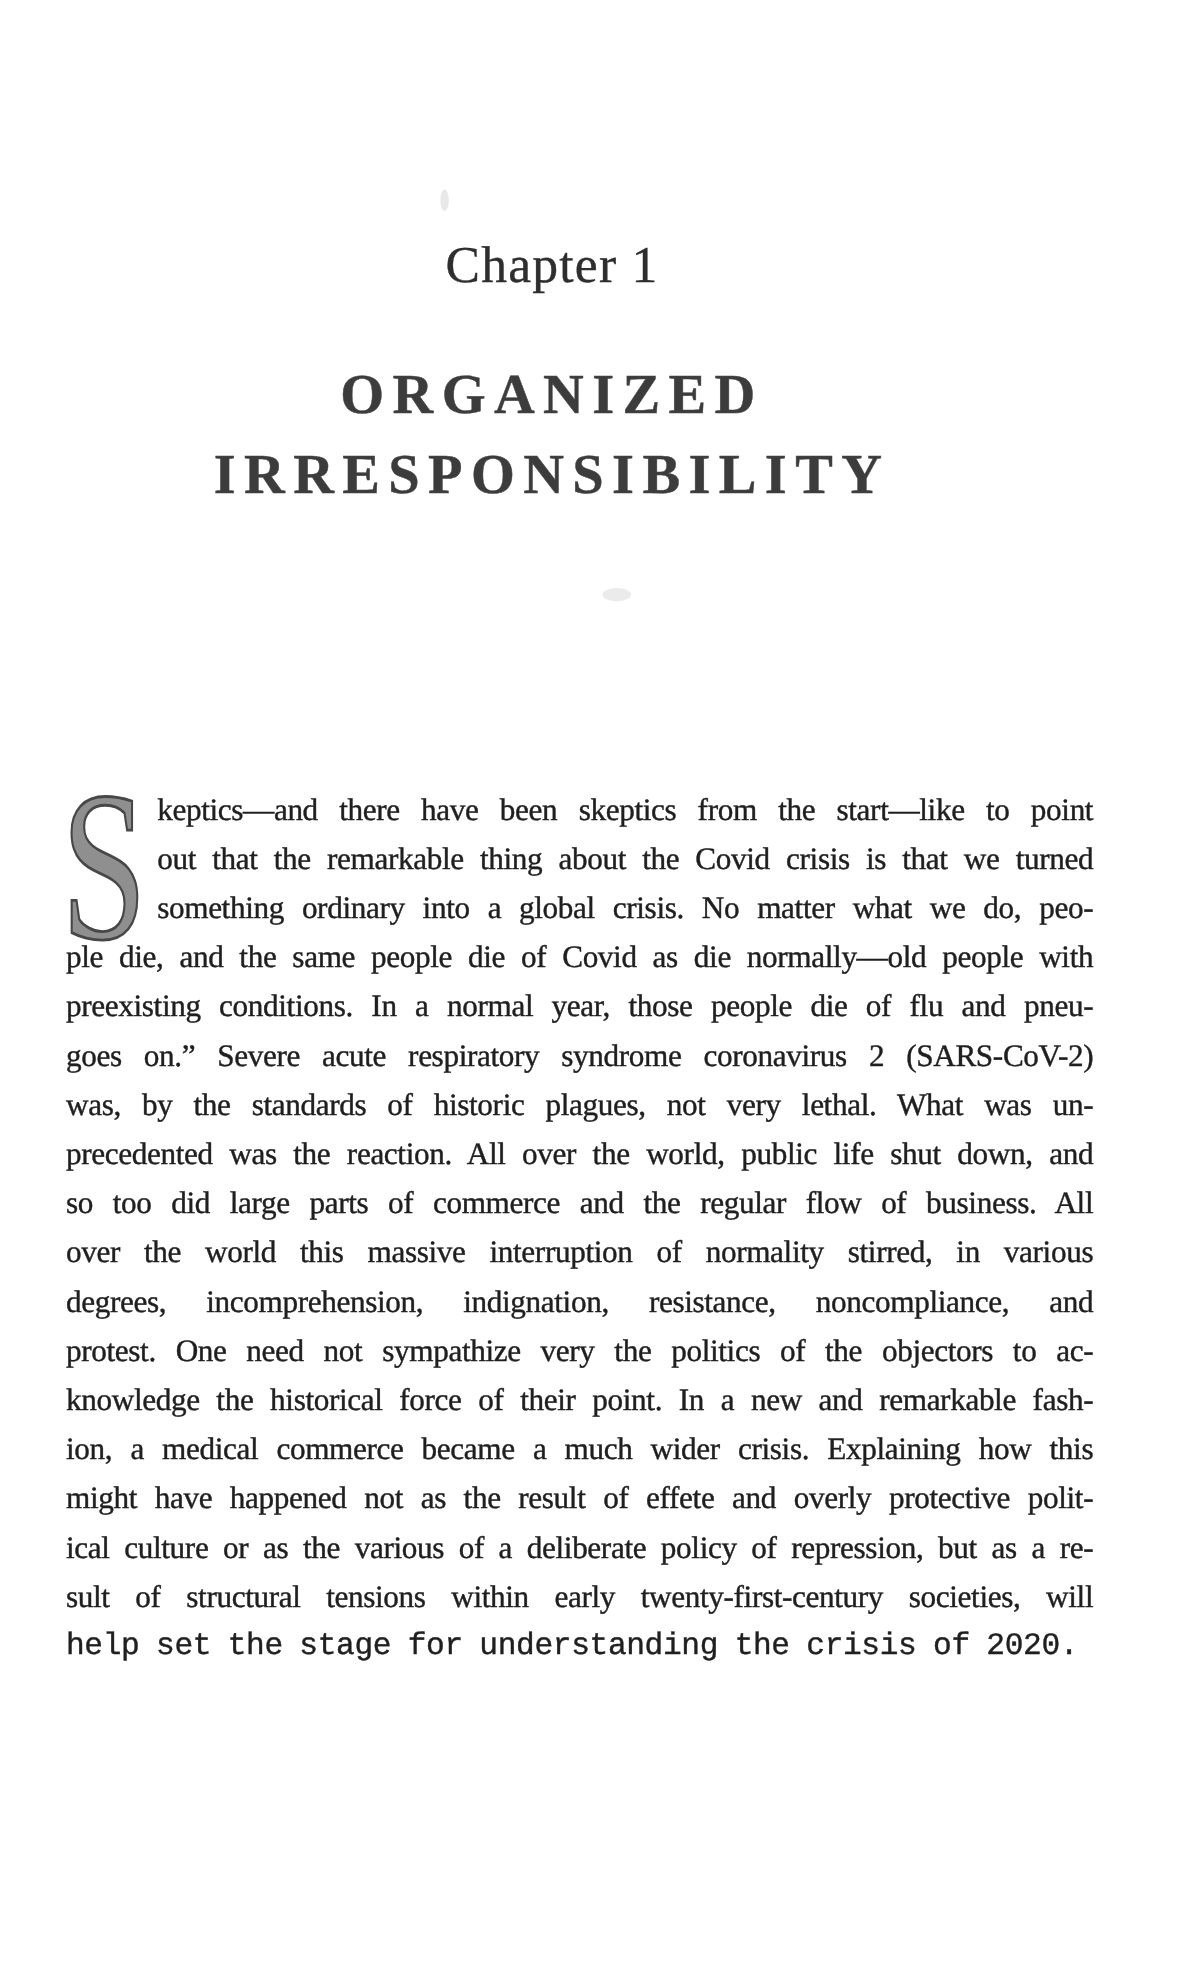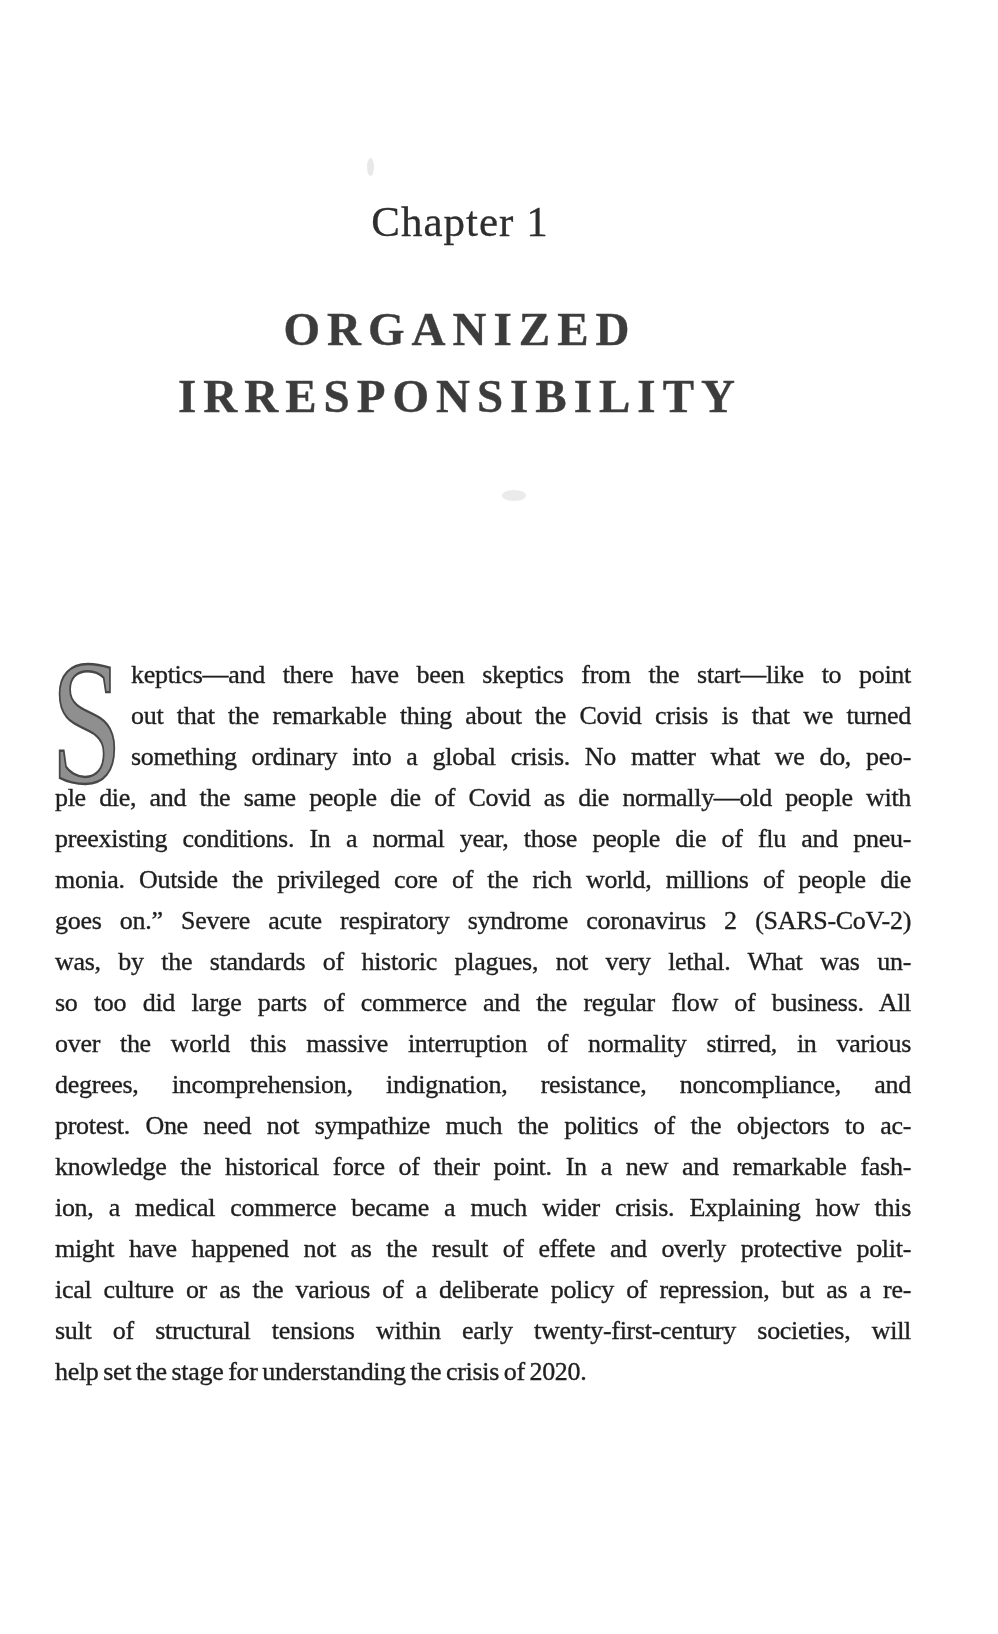--- a/index.html
+++ b/index.html
@@ -47,21 +47,21 @@
     letter-spacing: -0.3px;
     word-spacing: -1.5px;
     -webkit-text-stroke: 0.35px #1f1f1f;
   }
   .line {
     text-align: justify;
     text-align-last: justify;
     white-space: normal;
   }
   .line.indent { padding-left: 76px; }
-  .line.last { text-align-last: left; }
+  .line.last { text-align-last: left; font-family: Liberation Mono, monospace; }
   .dropcap {
     position: absolute;
     left: -4px;
     top: -21px;
     font-size: 178px;
     line-height: 1;
     font-weight: 400;
     color: #8f8f8f;
     -webkit-text-stroke: 2.4px #474747;
     transform: scaleX(0.72);
@@ -94,27 +94,27 @@
   </div>
 
   <div class="body-block">
     <span class="dropcap">S</span>
     <div>
         <div class="line indent">keptics—and there have been skeptics from the start—like to point</div>
         <div class="line indent">out that the remarkable thing about the Covid crisis is that we turned</div>
         <div class="line indent">something ordinary into a global crisis. No matter what we do, peo-</div>
         <div class="line">ple die, and the same people die of Covid as die normally—old people with</div>
         <div class="line">preexisting conditions. In a normal year, those people die of flu and pneu-</div>
-        <div class="line">monia. Outside the privileged core of the rich world, millions of people die</div>
         <div class="line">goes on.” Severe acute respiratory syndrome coronavirus 2 (SARS-CoV-2)</div>
         <div class="line">was, by the standards of historic plagues, not very lethal. What was un-</div>
+        <div class="line">precedented was the reaction. All over the world, public life shut down, and</div>
         <div class="line">so too did large parts of commerce and the regular flow of business. All</div>
         <div class="line">over the world this massive interruption of normality stirred, in various</div>
         <div class="line">degrees, incomprehension, indignation, resistance, noncompliance, and</div>
-        <div class="line">protest. One need not sympathize much the politics of the objectors to ac-</div>
+        <div class="line">protest. One need not sympathize very the politics of the objectors to ac-</div>
         <div class="line">knowledge the historical force of their point. In a new and remarkable fash-</div>
         <div class="line">ion, a medical commerce became a much wider crisis. Explaining how this</div>
         <div class="line">might have happened not as the result of effete and overly protective polit-</div>
         <div class="line">ical culture or as the various of a deliberate policy of repression, but as a re-</div>
         <div class="line">sult of structural tensions within early twenty-first-century societies, will</div>
         <div class="line last">help set the stage for understanding the crisis of 2020.</div>
       </div>
   </div>
 
   <div class="artifact artifact-1"></div>

